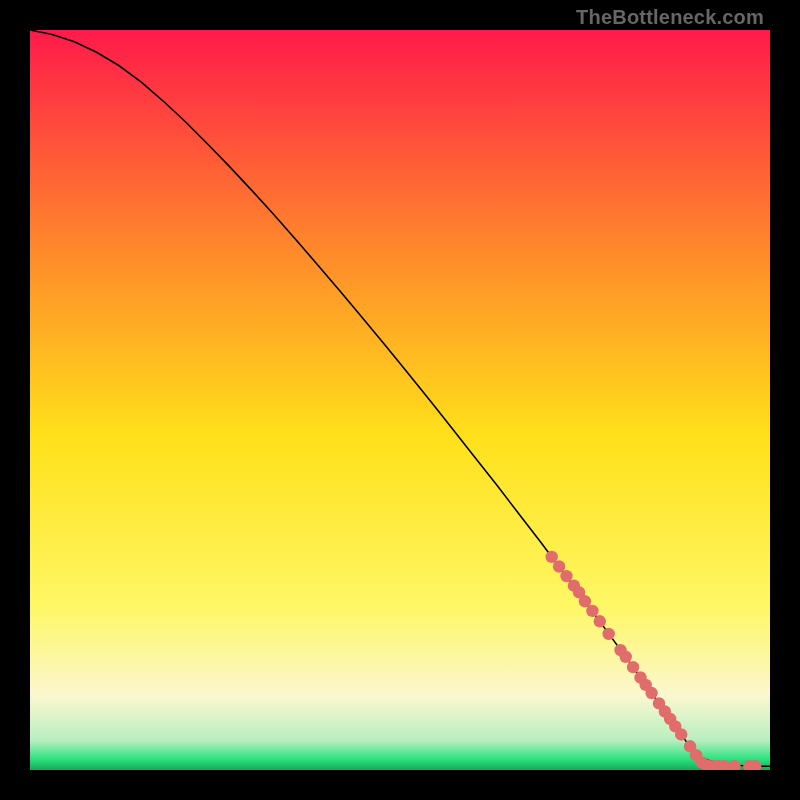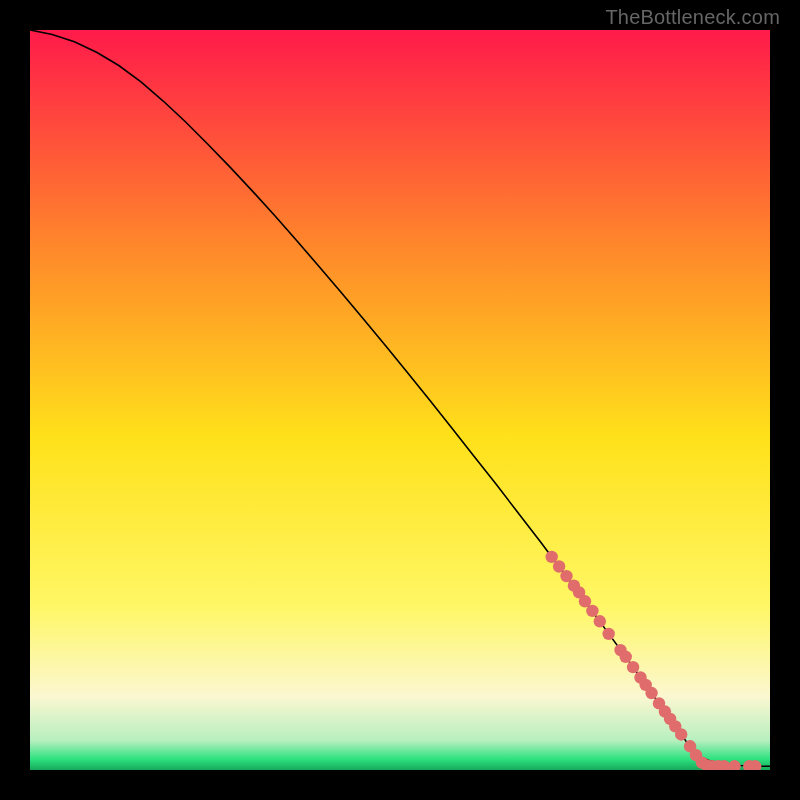--- a/index.html
+++ b/index.html
@@ -22,24 +22,24 @@
   .plot-area {
     position: absolute;
     left: 0;
     top: 0;
     width: 740px;
     height: 740px;
   }
   .watermark {
     position: absolute;
     top: 6px;
-    right: 20px;
+    right: 36px;
     color: #666666;
     font-size: 20px;
-    font-weight: 400;
+    font-weight: 700;
     letter-spacing: 0.2px;
     z-index: 30;
     text-align: left;
     white-space: nowrap;
   }
   svg {
     display: block;
   }
 </style>
 </head>

